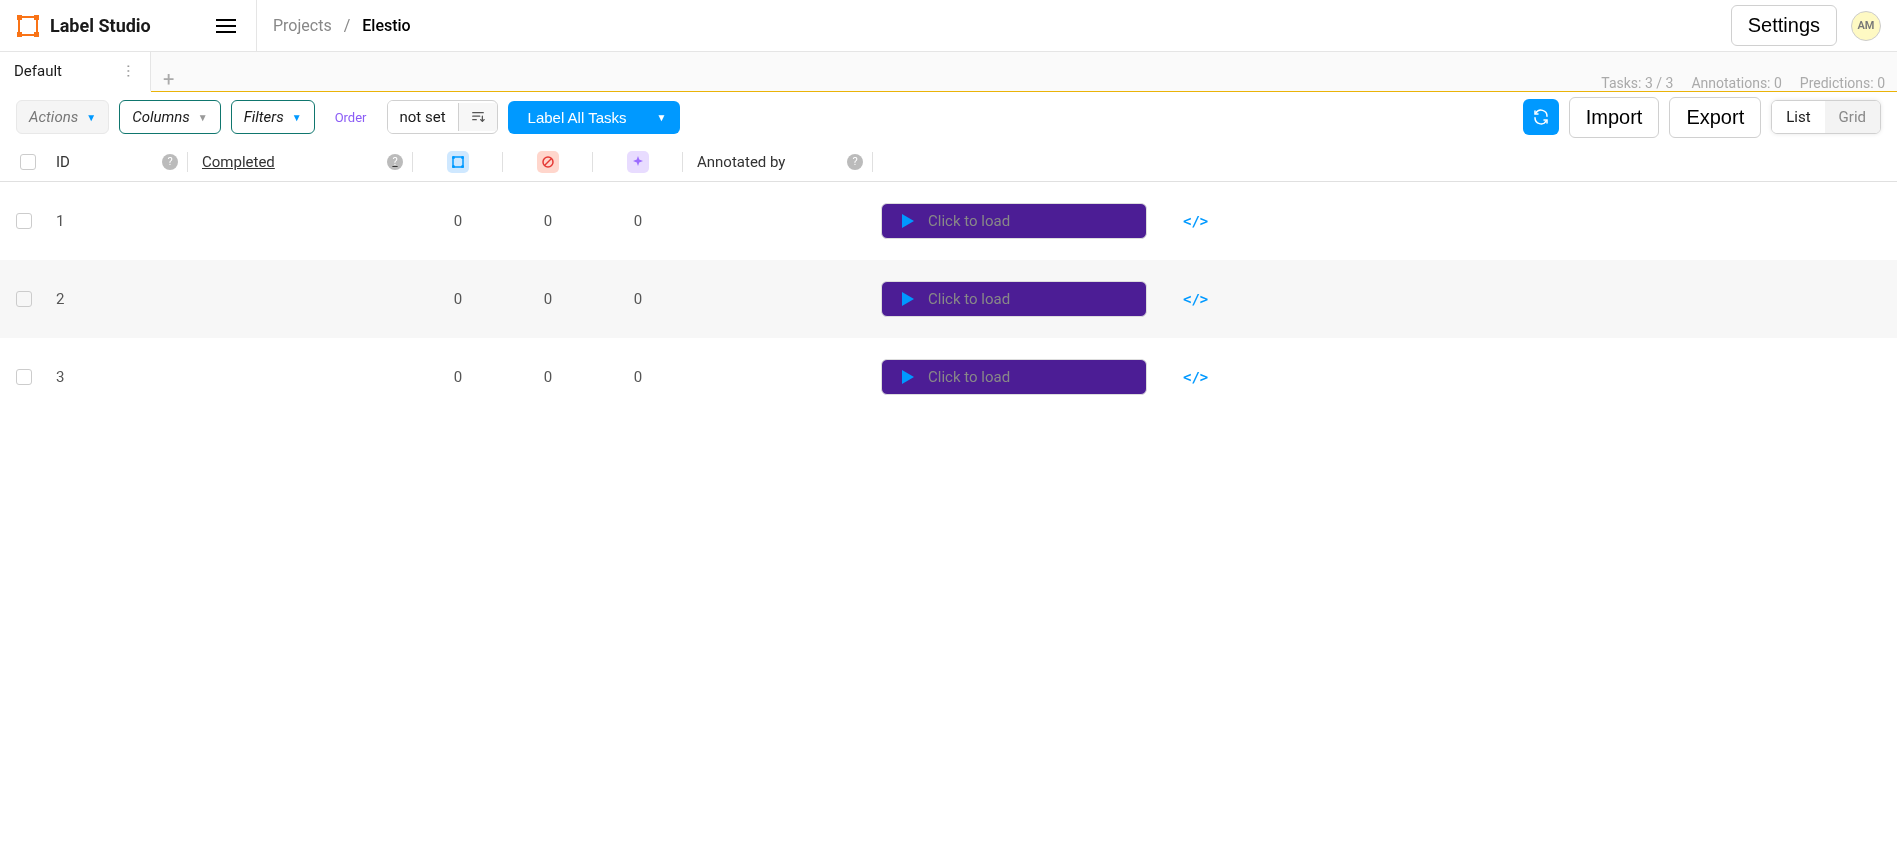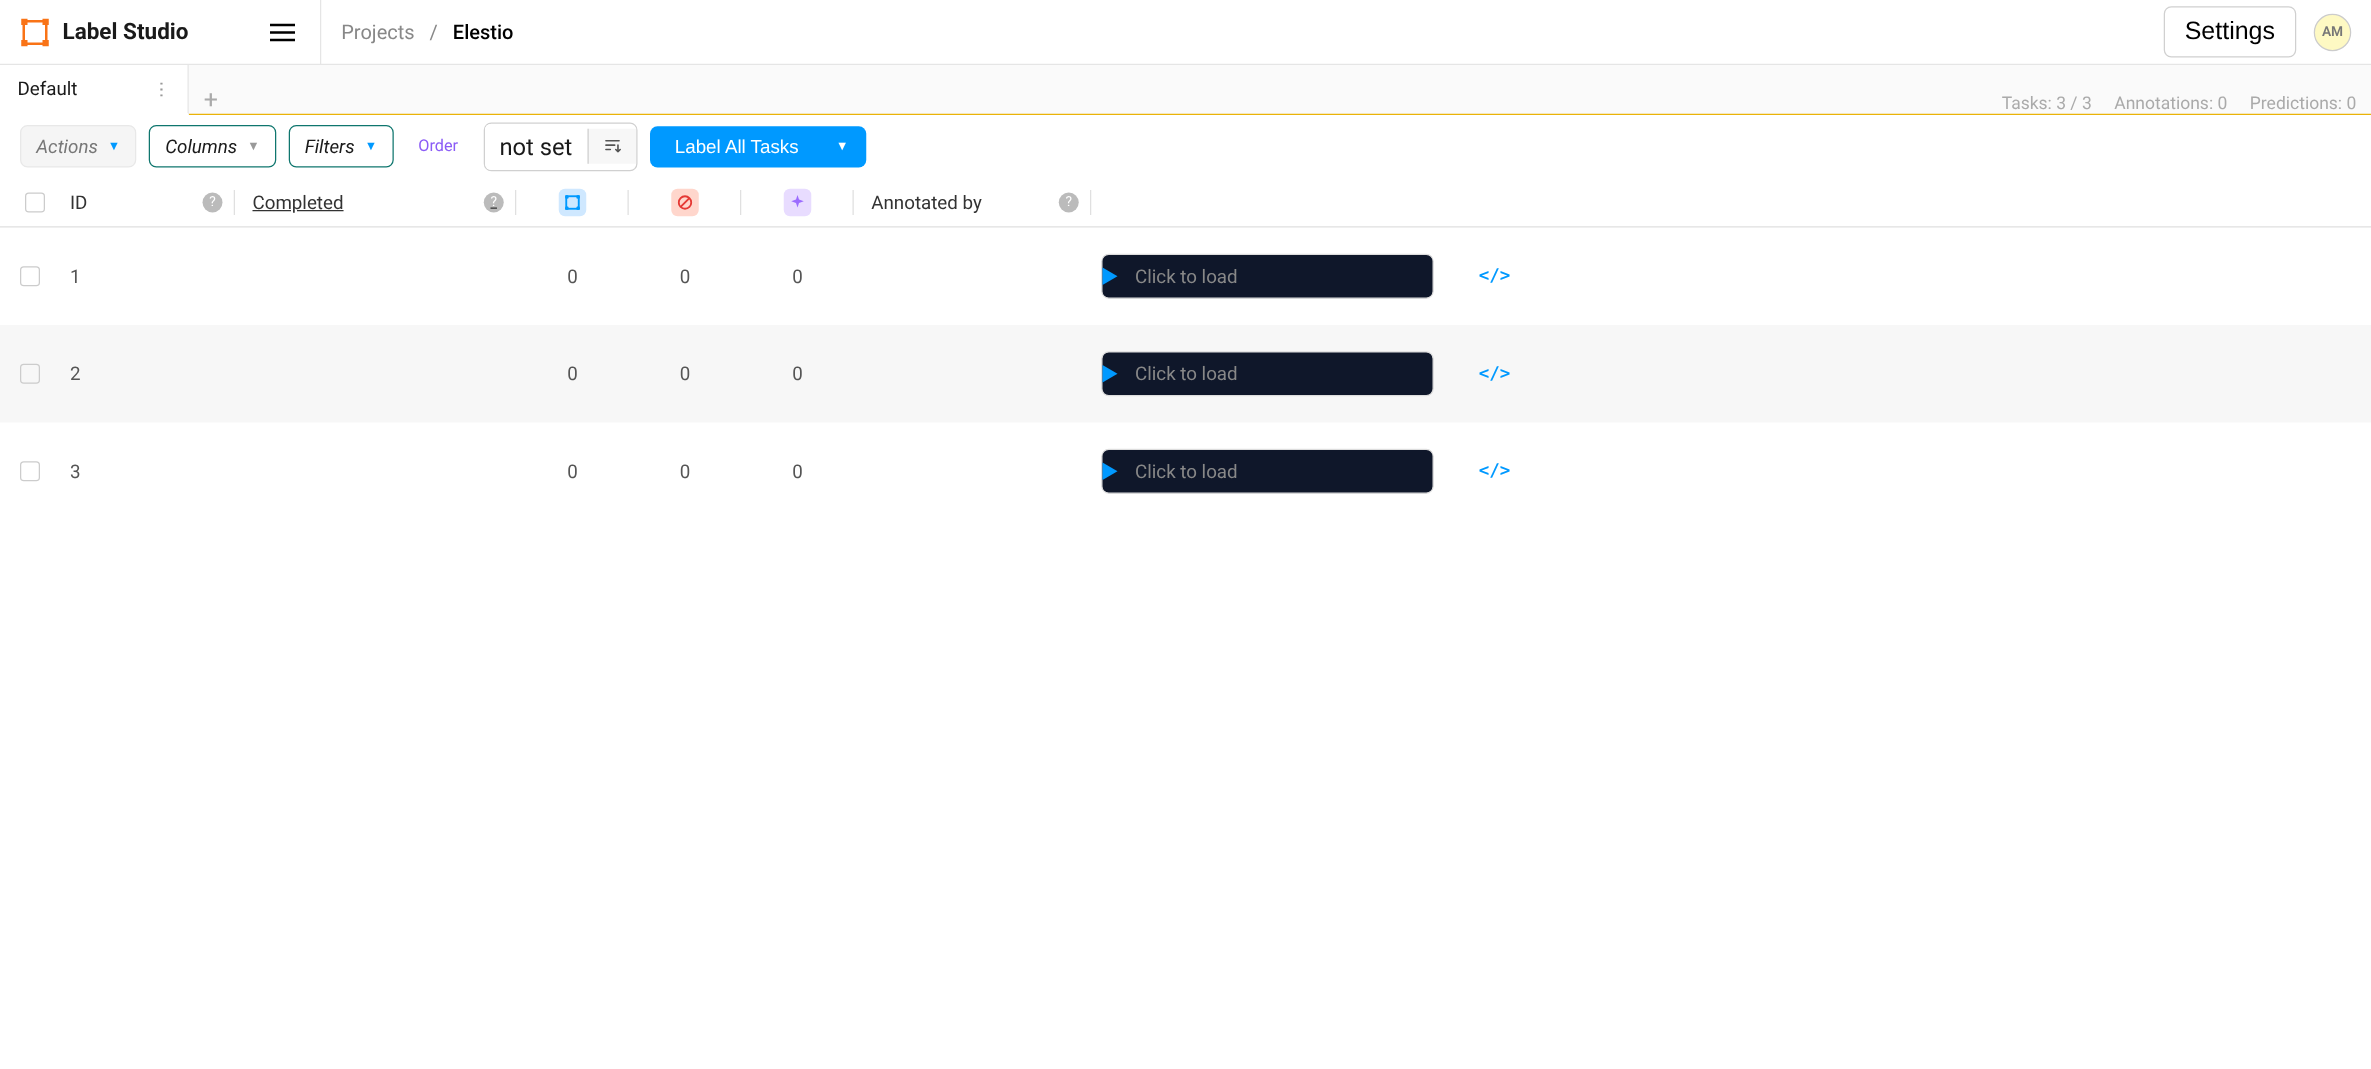--- a/index.html
+++ b/index.html
@@ -25,21 +25,21 @@
 .tab-menu-dots { display: inline-block; transform: rotate(90deg); }
 .tab-add { padding: 0 12px; color: #aaa; font-size: 20px; cursor: pointer; }
 .tabs-bar-right { margin-left: auto; display: flex; align-items: center; gap: 18px; padding-right: 12px; color: #aaa; font-size: 14px; }
 .toolbar { display: flex; align-items: center; height: 50px; padding: 8px 16px; gap: 10px; }
 .btn-drop { display: inline-flex; align-items: center; gap: 8px; border: 1px solid #0f766e; background: #fff; border-radius: 6px; padding: 7px 12px; font-size: 15px; cursor: pointer; font-style: italic; }
 .btn-drop.muted { background: #f5f5f5; border-color: #e8e8e8; color: #777; }
 .btn-drop .chev { font-size: 10px; color: #09f; }
 .btn-drop .chev-gray { font-size: 10px; color: #999; }
 .order-group { display: flex; align-items: center; border: 1px solid #d0d0d0; border-radius: 6px; overflow: hidden; }
 .order-label { color: #8b5cf6; font-size: 13px; padding: 0 10px;}
-.order-group .seg { padding: 7px 12px; font-size: 19px; background: #fff; cursor: pointer; }
+.order-group .seg { padding: 7px 12px; font-size: 15px; background: #fff; cursor: pointer; }
 .order-group .seg + .seg { border-left: 1px solid #d0d0d0; }
 .order-group .seg.icon-seg { background: #f7f7f7; }
 .btn-label-all { display: inline-flex; align-items: center; gap: 30px; background: #09f; color: #fff; border: none; border-radius: 6px; padding: 8px 14px 8px 20px; font-size: 15px; font-weight: 500; cursor: pointer; }
 .toolbar-right { margin-left: auto; display: flex; align-items: center; gap: 10px; }
 .refresh-btn { width: 36px; height: 36px; background: #09f; border-radius: 6px; display: flex; align-items: center; justify-content: center; cursor: pointer; }
 .view-toggle { display: flex; border: 1px solid #d0d0d0; border-radius: 6px; overflow: hidden; box-shadow: 0 0 4px rgba(0,0,0,0.1);}
 .view-toggle .vt { padding: 7px 14px; font-size: 15px; cursor: pointer; }
 .view-toggle .vt.active { background: #fff; }
 .view-toggle .vt.inactive { background: #f3f3f3; color: #888; }
 .table-header { display: flex; align-items: center; height: 40px; border-bottom: 1px solid #e0e0e0; background: #fff; padding: 0 8px; }
@@ -64,21 +64,21 @@
 .row { display: flex; align-items: center; height: 78px; border-bottom: 0; }
 .row.alt { background: #f7f7f7; }
 .td { display: flex; align-items: center; font-size: 15px; color: #555; height: 78px;}
 .td-check { width: 48px; justify-content: center; }
 .td-id { width: 140px; padding-left: 8px; }
 .td-completed { width: 225px; }
 .td-num { width: 90px; justify-content: center; }
 .td-annotby { width: 190px; }
 .td-audio { width: 290px; padding-left: 8px; }
 .td-code { padding-left: 20px; }
-.audio-cell { display: flex; align-items: center; border: 1px solid #ddd; border-radius: 6px; padding: 8px 0; gap: 14px; width: 266px; background: #0f172a; color: #888; cursor: pointer;}
+.audio-cell { display: flex; align-items: center; border: 1px solid #ddd; border-radius: 6px; padding: 8px 20px; gap: 14px; width: 266px; background: #4c1d95; color: #888; cursor: pointer;}
 .play-tri { width: 0; height: 0; border-left: 12px solid #09f; border-top: 7px solid transparent; border-bottom: 7px solid transparent; }
 .code-icon { color: #09f; font-weight: 700; font-size: 14px; cursor: pointer; font-family: monospace;}
 svg { display: block; }
 </style>
 </head>
 <body>
 
 <div class="topbar">
   <div class="logo-block">
     <span>
@@ -143,20 +143,34 @@
           <path d="M2 3h12M2 7h8M2 11h4" stroke="#555" stroke-width="1.5" stroke-linecap="round"></path>
           <path d="M13 7v6m0 0l-2-2m2 2l2-2" stroke="#555" stroke-width="1.5" stroke-linecap="round" fill="none"></path>
         </svg>
     </div>
   </div>
   <button class="btn-label-all">
     <span>Label All Tasks</span>
     <span style="font-size:10px;">▼</span>
   </button>
 
+  <div class="toolbar-right">
+    <div class="refresh-btn">
+      <svg width="18" height="18" viewBox="0 0 24 24">
+          <path d="M20 11A8 8 0 0 0 5 7M4 13a8 8 0 0 0 15 4" stroke="#fff" stroke-width="2" fill="none" stroke-linecap="round"></path>
+          <path d="M4 4v4h4M20 20v-4h-4" stroke="#fff" stroke-width="2" fill="none" stroke-linecap="round"></path>
+        </svg>
+    </div>
+    <button class="btn">Import</button>
+    <button class="btn">Export</button>
+    <div class="view-toggle">
+      <div class="vt active">List</div>
+      <div class="vt inactive">Grid</div>
+    </div>
+  </div>
 </div>
 
 <div class="table-header">
   <div class="th th-check">
     <div class="checkbox"></div>
   </div>
   <div class="th th-id">
     <span>ID</span>
     <span class="help-icon">?</span>
     <span class="th-sep"></span>

